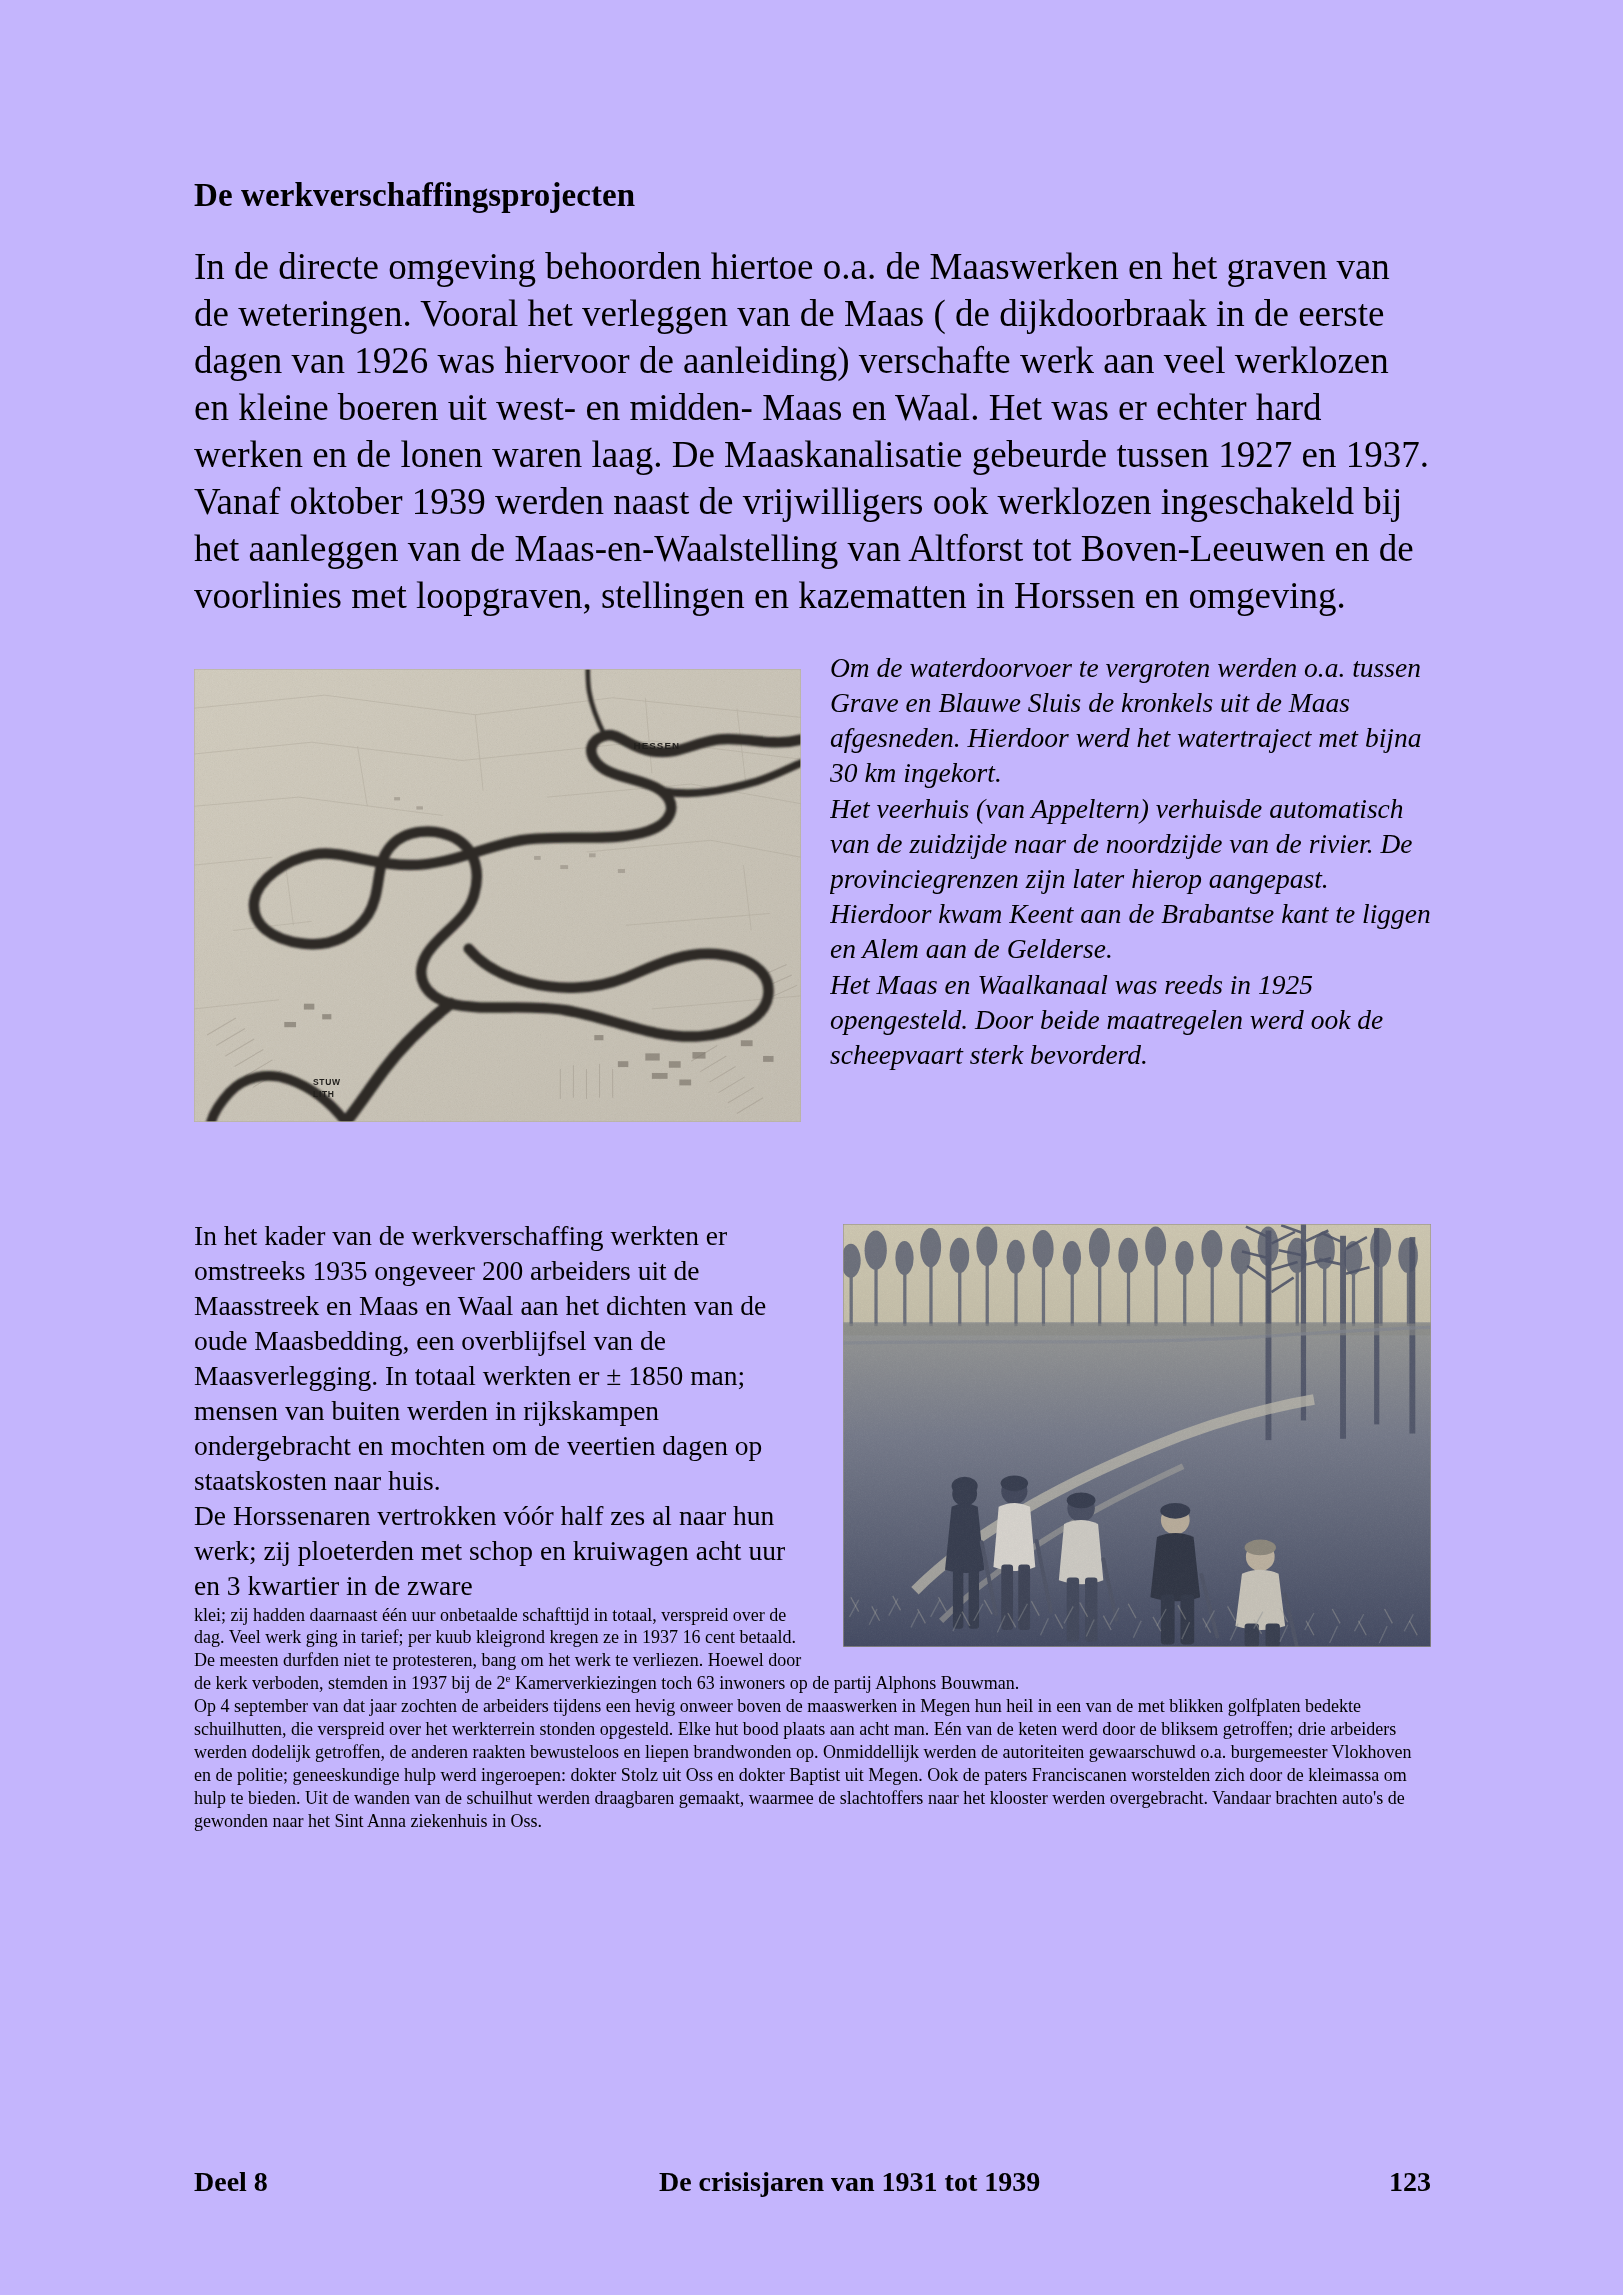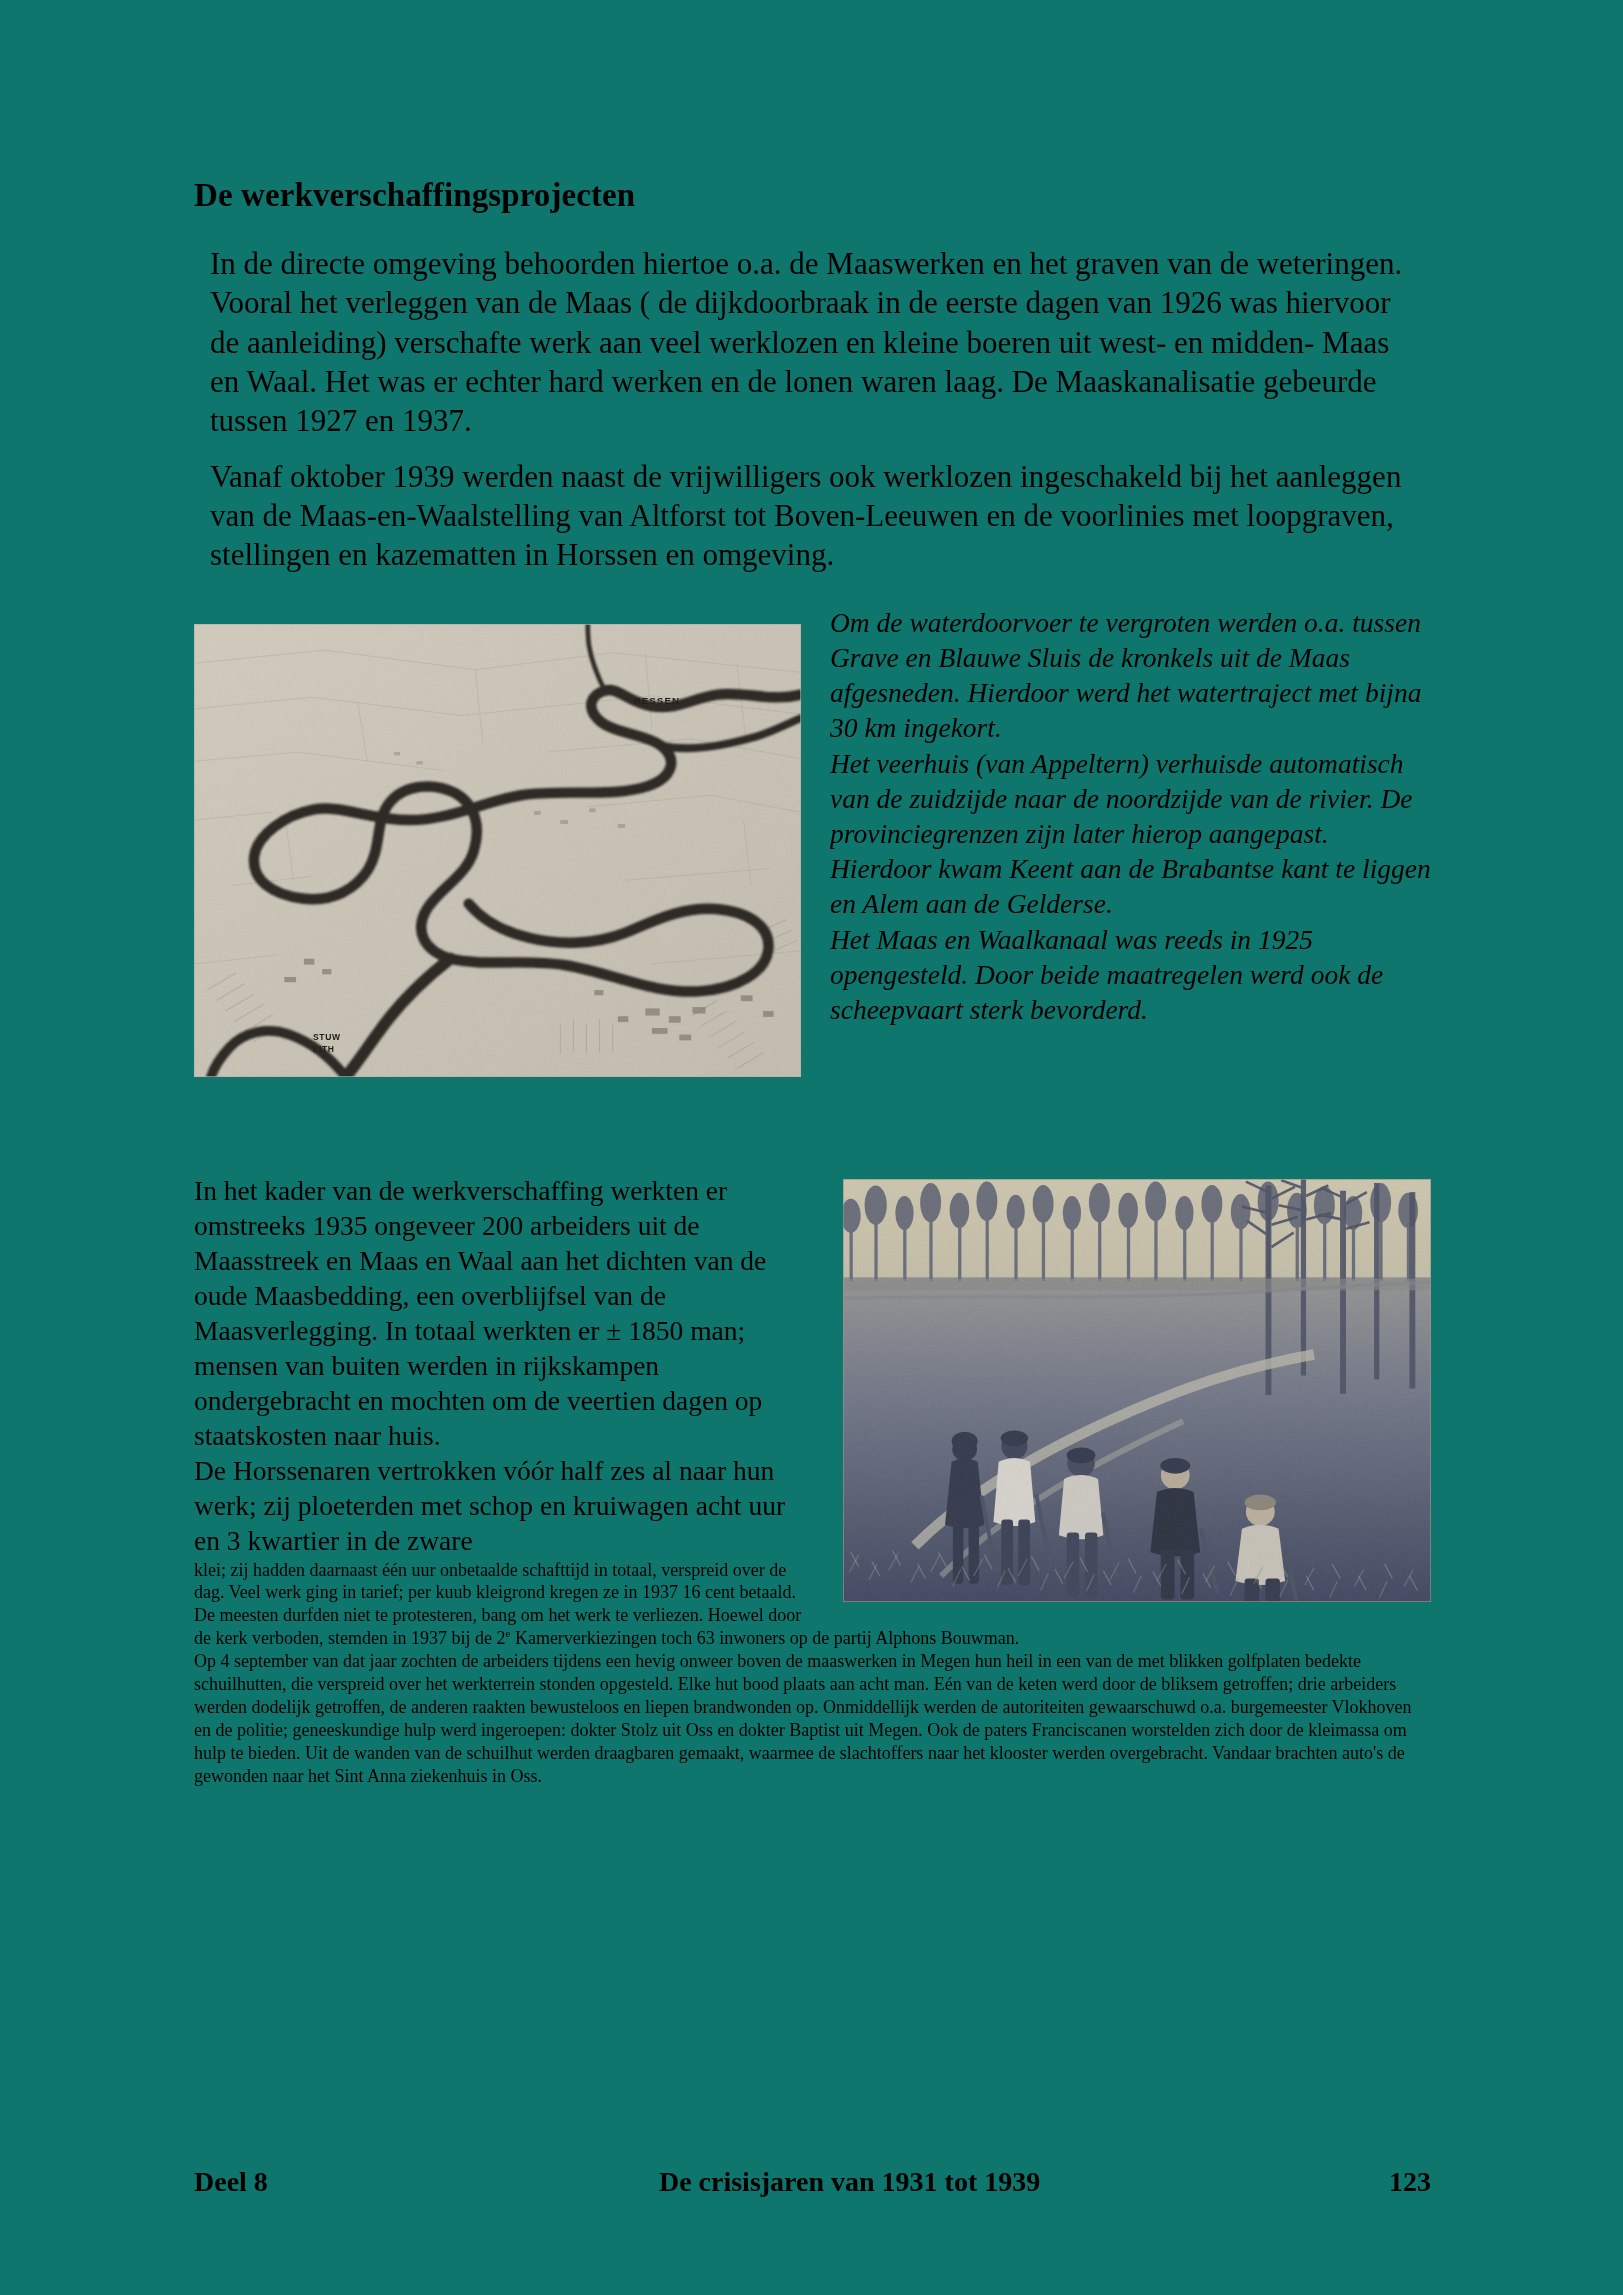--- a/index.html
+++ b/index.html
@@ -4,21 +4,21 @@
 <style>
   html, body {
     margin: 0;
     padding: 0;
     background: #ffffff;
   }
   .page {
     position: relative;
     width: 1623px;
     height: 2295px;
-    background: #0f766e;
+    background: #c4b5fd;
     font-family: "Liberation Serif", "DejaVu Serif", serif;
     color: #000000;
     box-sizing: border-box;
   }
   .content {
     position: absolute;
     left: 194px;
     top: 177px;
     width: 1237px;
   }
@@ -27,23 +27,23 @@
   .doc-title {
     font-size: 33px;
     font-weight: bold;
     line-height: 1.12;
     margin: 0 0 30px 0;
     letter-spacing: 0.1px;
   }
 
   
   .body-par {
-    font-size: 31px;
+    font-size: 37px;
     line-height: 1.27;
-    margin: 16px;
+    margin: 0;
     text-align: left;
   }
   .body-par + .body-par { margin-top: 0; }
 
   .par-block { margin: 0 0 5.2px 0; }
 
   
   .sec-float-1 {
     margin-top: 30px;
     overflow: hidden;

